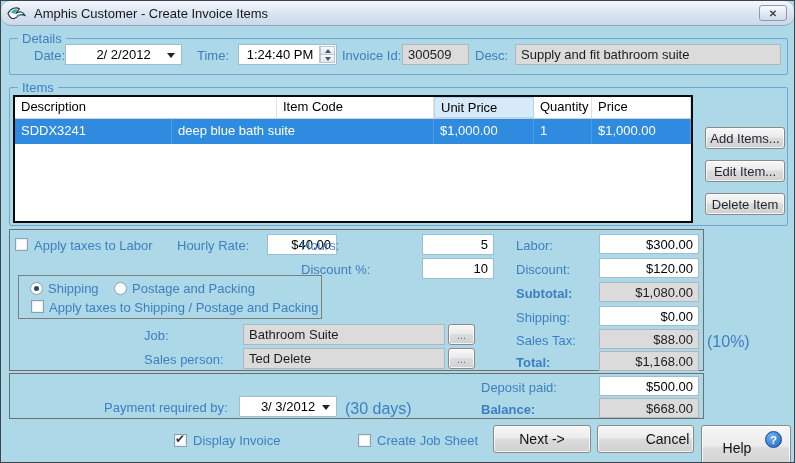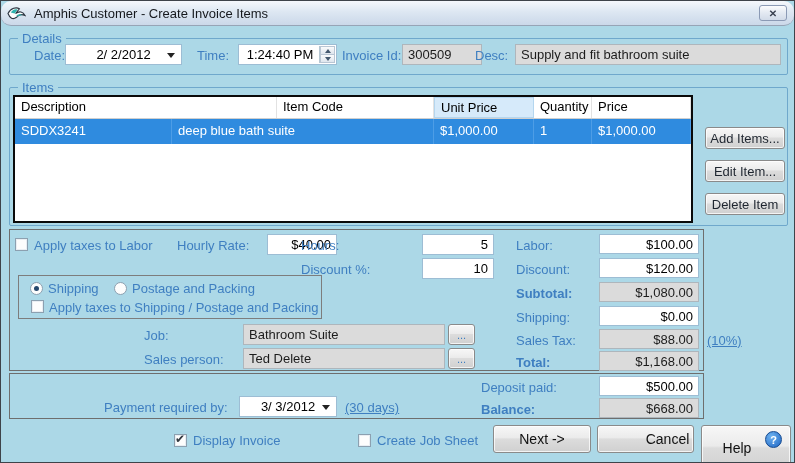--- a/index.html
+++ b/index.html
@@ -103,21 +103,21 @@
     border-right:1px solid #e2e2e2; white-space:nowrap; overflow:hidden;
   }
   .gh-cell.hl { background:#d6eafa; border:1px solid #b4d6ef; }
   .grid-row { display:flex; height:25px; background:#2f8bdf; color:#fff; }
   .gr-cell {
     font-size:13px; padding:4px 0 0 6px; border-right:1px solid #4d9de6;
     white-space:nowrap; overflow:hidden;
   }
   .c0{width:157px}.c1{width:262px}.c2{width:100px}.c3{width:58px}.c4{flex:1}
 
-  .note { position:absolute; font-size:13px; color:#3f7fc1; white-space:nowrap;text-decoration:underline; }
+  .note { position:absolute; font-size:16px; color:#3f7fc1; white-space:nowrap; }
 
   
   .help-icon {
     position:absolute; right:8px; top:5px; width:17px; height:17px; border-radius:50%;
     background:radial-gradient(circle at 35% 30%, #6db2f0, #1f66c4);
     border:1px solid #14498f; color:#fff; font-size:11px; font-weight:bold;
     display:flex; align-items:center; justify-content:center;
   }
 </style>
 </head>
@@ -149,21 +149,21 @@
     <span class="spinner">
       <span class="sp">
           <span class="tri-up"></span>
         </span>
       <span class="sp">
           <span class="tri-dn"></span>
         </span>
     </span>
   </div>
   <span class="lbl" style="left:341px; top:47px;">Invoice Id:</span>
-  <div class="field ro" style="left:401px; top:43px; width:80px; height:21px;">
+  <div class="field ro" style="left:401px; top:43px; width:67px; height:21px;">
     <span>300509</span>
   </div>
   <span class="lbl" style="left:474px; top:47px;">Desc:</span>
   <div class="field ro" style="left:514px; top:43px; width:266px; height:21px;">
     <span>Supply and fit bathroom suite</span>
   </div>
 
   <div class="groupbox" style="left:8px; top:86px; width:779px; height:139px;">
     <span class="gb-label">Items</span>
   </div>
@@ -201,21 +201,21 @@
   <div class="field num" style="left:421px; top:233px; width:72px; height:21px;">
     <span>5</span>
   </div>
   <span class="lbl right" style="left:300px; top:261px; width:110px;">Discount %:</span>
   <div class="field num" style="left:421px; top:257px; width:72px; height:21px;">
     <span>10</span>
   </div>
 
   <span class="lbl" style="left:515px; top:237px;">Labor:</span>
   <div class="field num" style="left:598px; top:233px; width:100px; height:20px;">
-    <span>$100.00</span>
+    <span>$300.00</span>
   </div>
   <span class="lbl" style="left:515px; top:261px;">Discount:</span>
   <div class="field num" style="left:598px; top:257px; width:100px; height:20px;">
     <span>$120.00</span>
   </div>
   <span class="lbl b" style="left:515px; top:285px;">Subtotal:</span>
   <div class="field ro num" style="left:598px; top:281px; width:100px; height:20px;">
     <span>$1,080.00</span>
   </div>
   <span class="lbl" style="left:515px; top:309px;">Shipping:</span>

